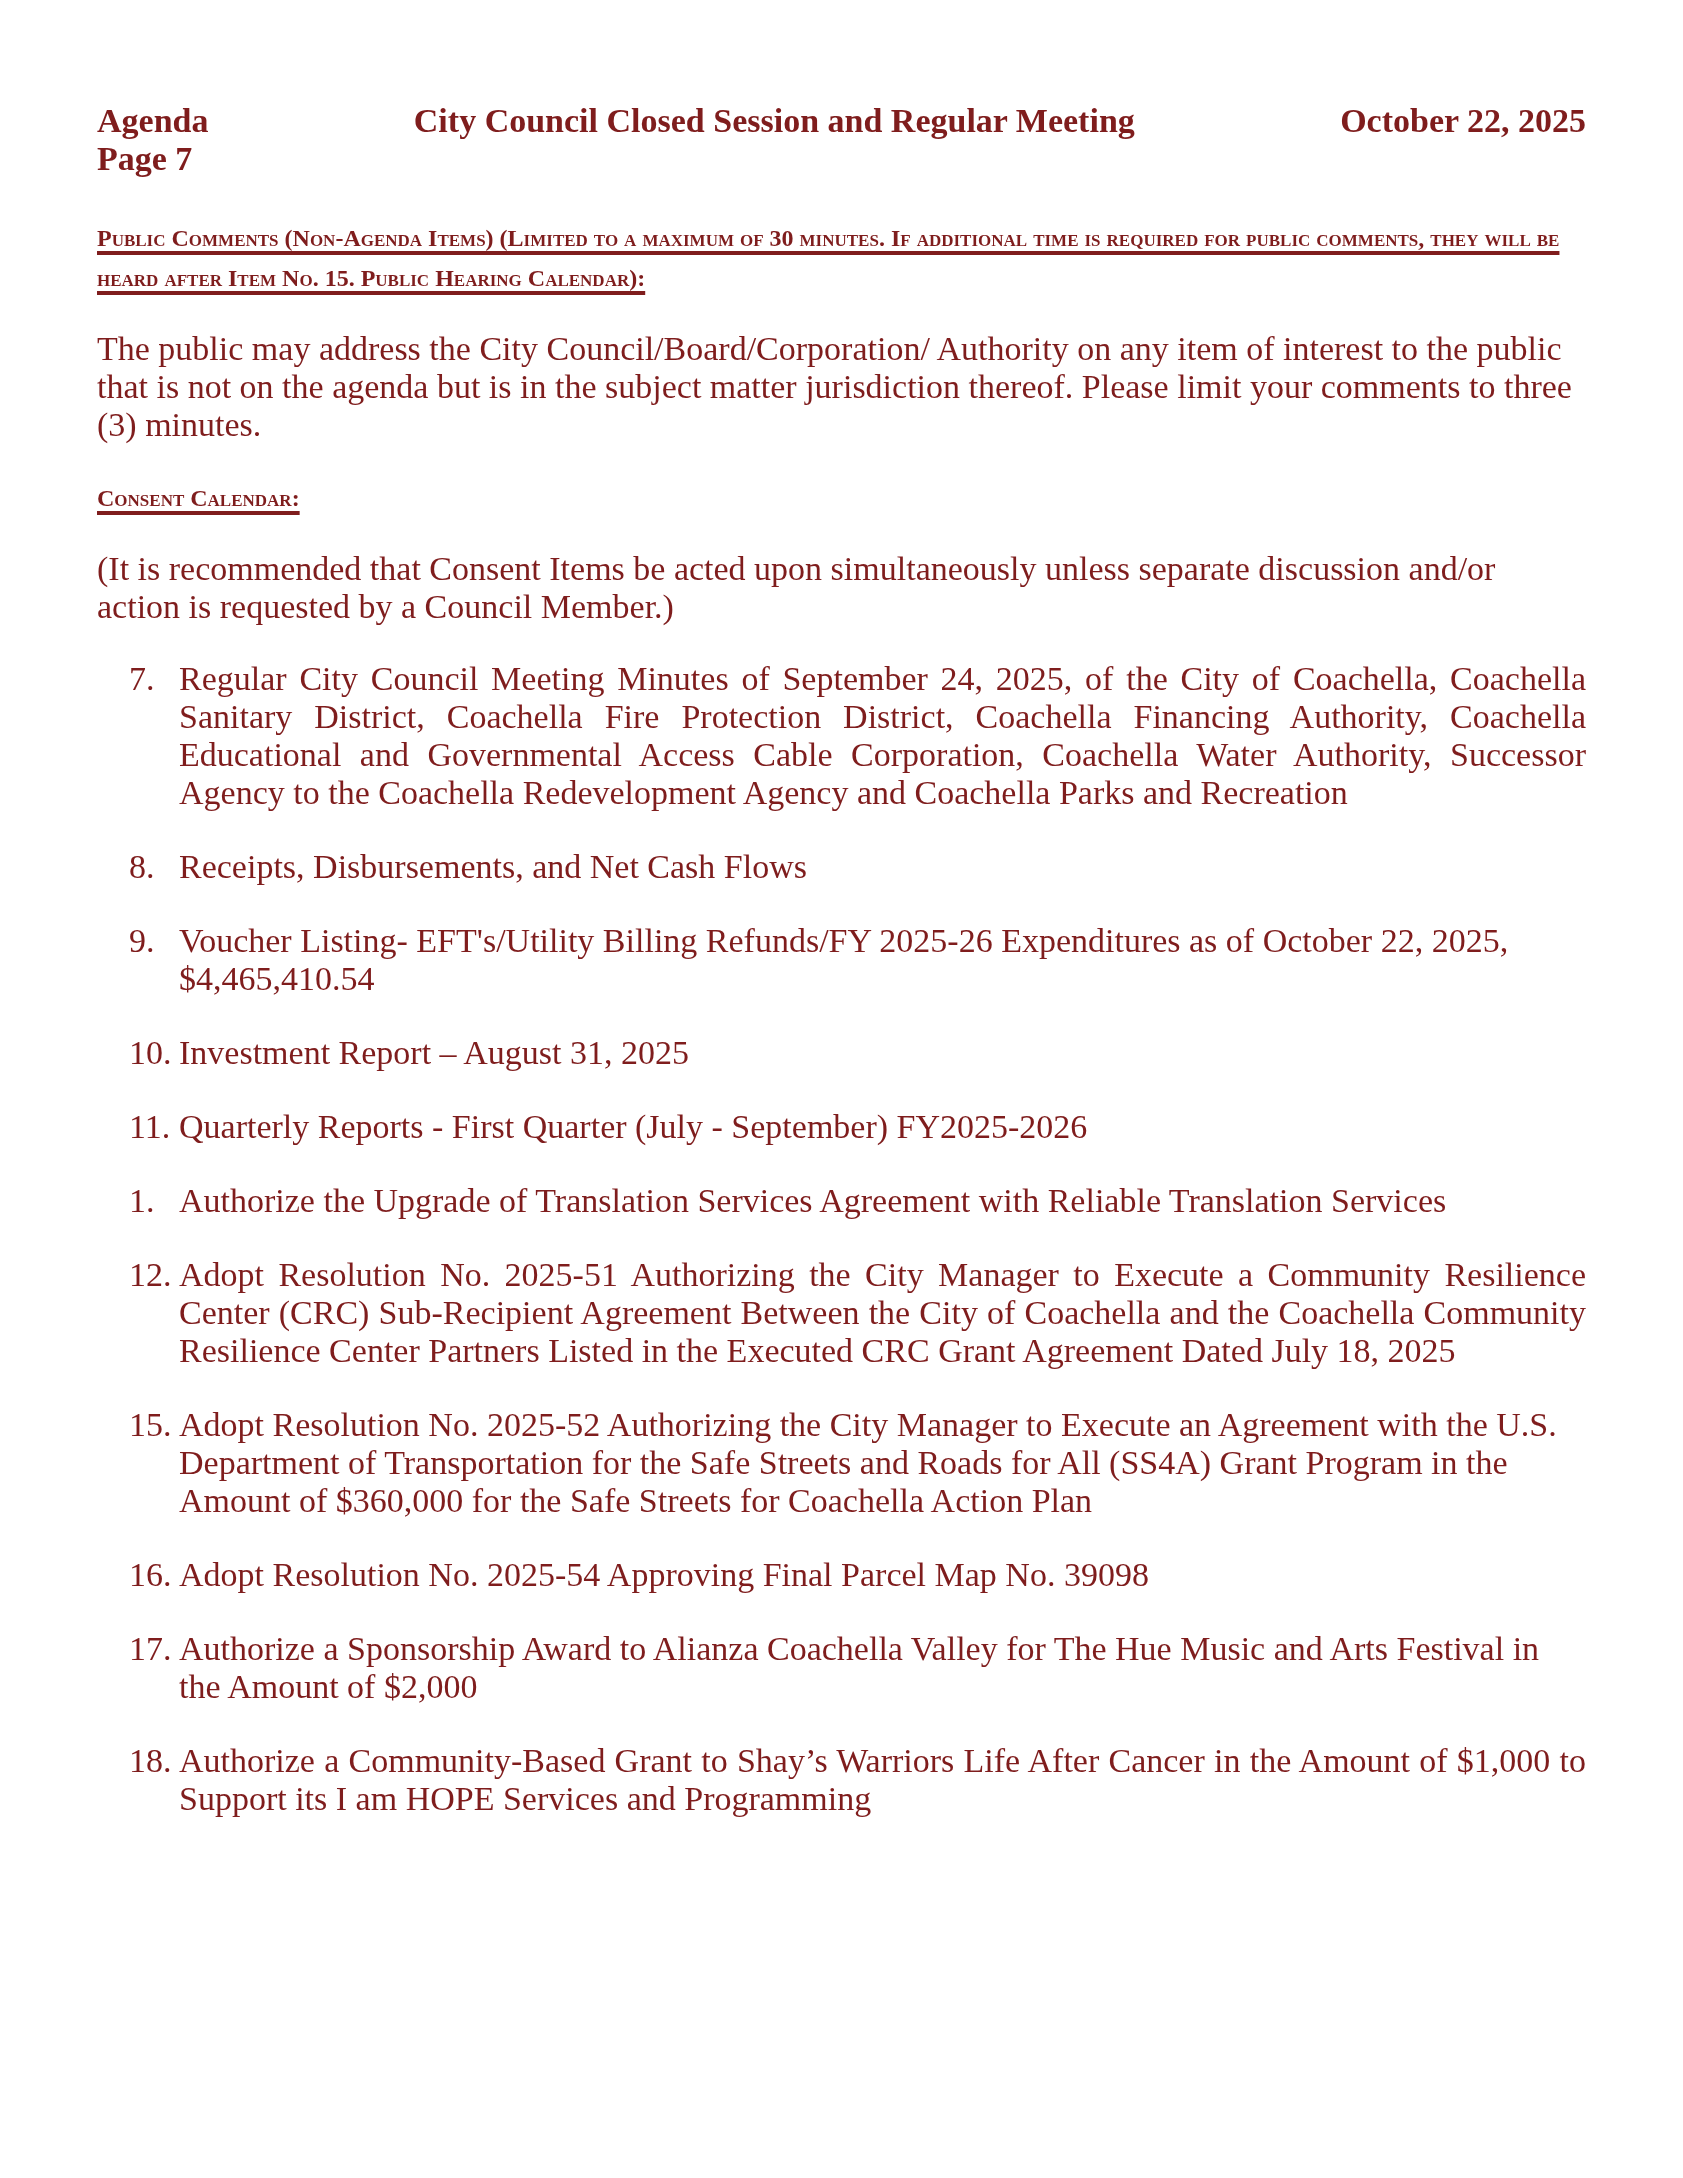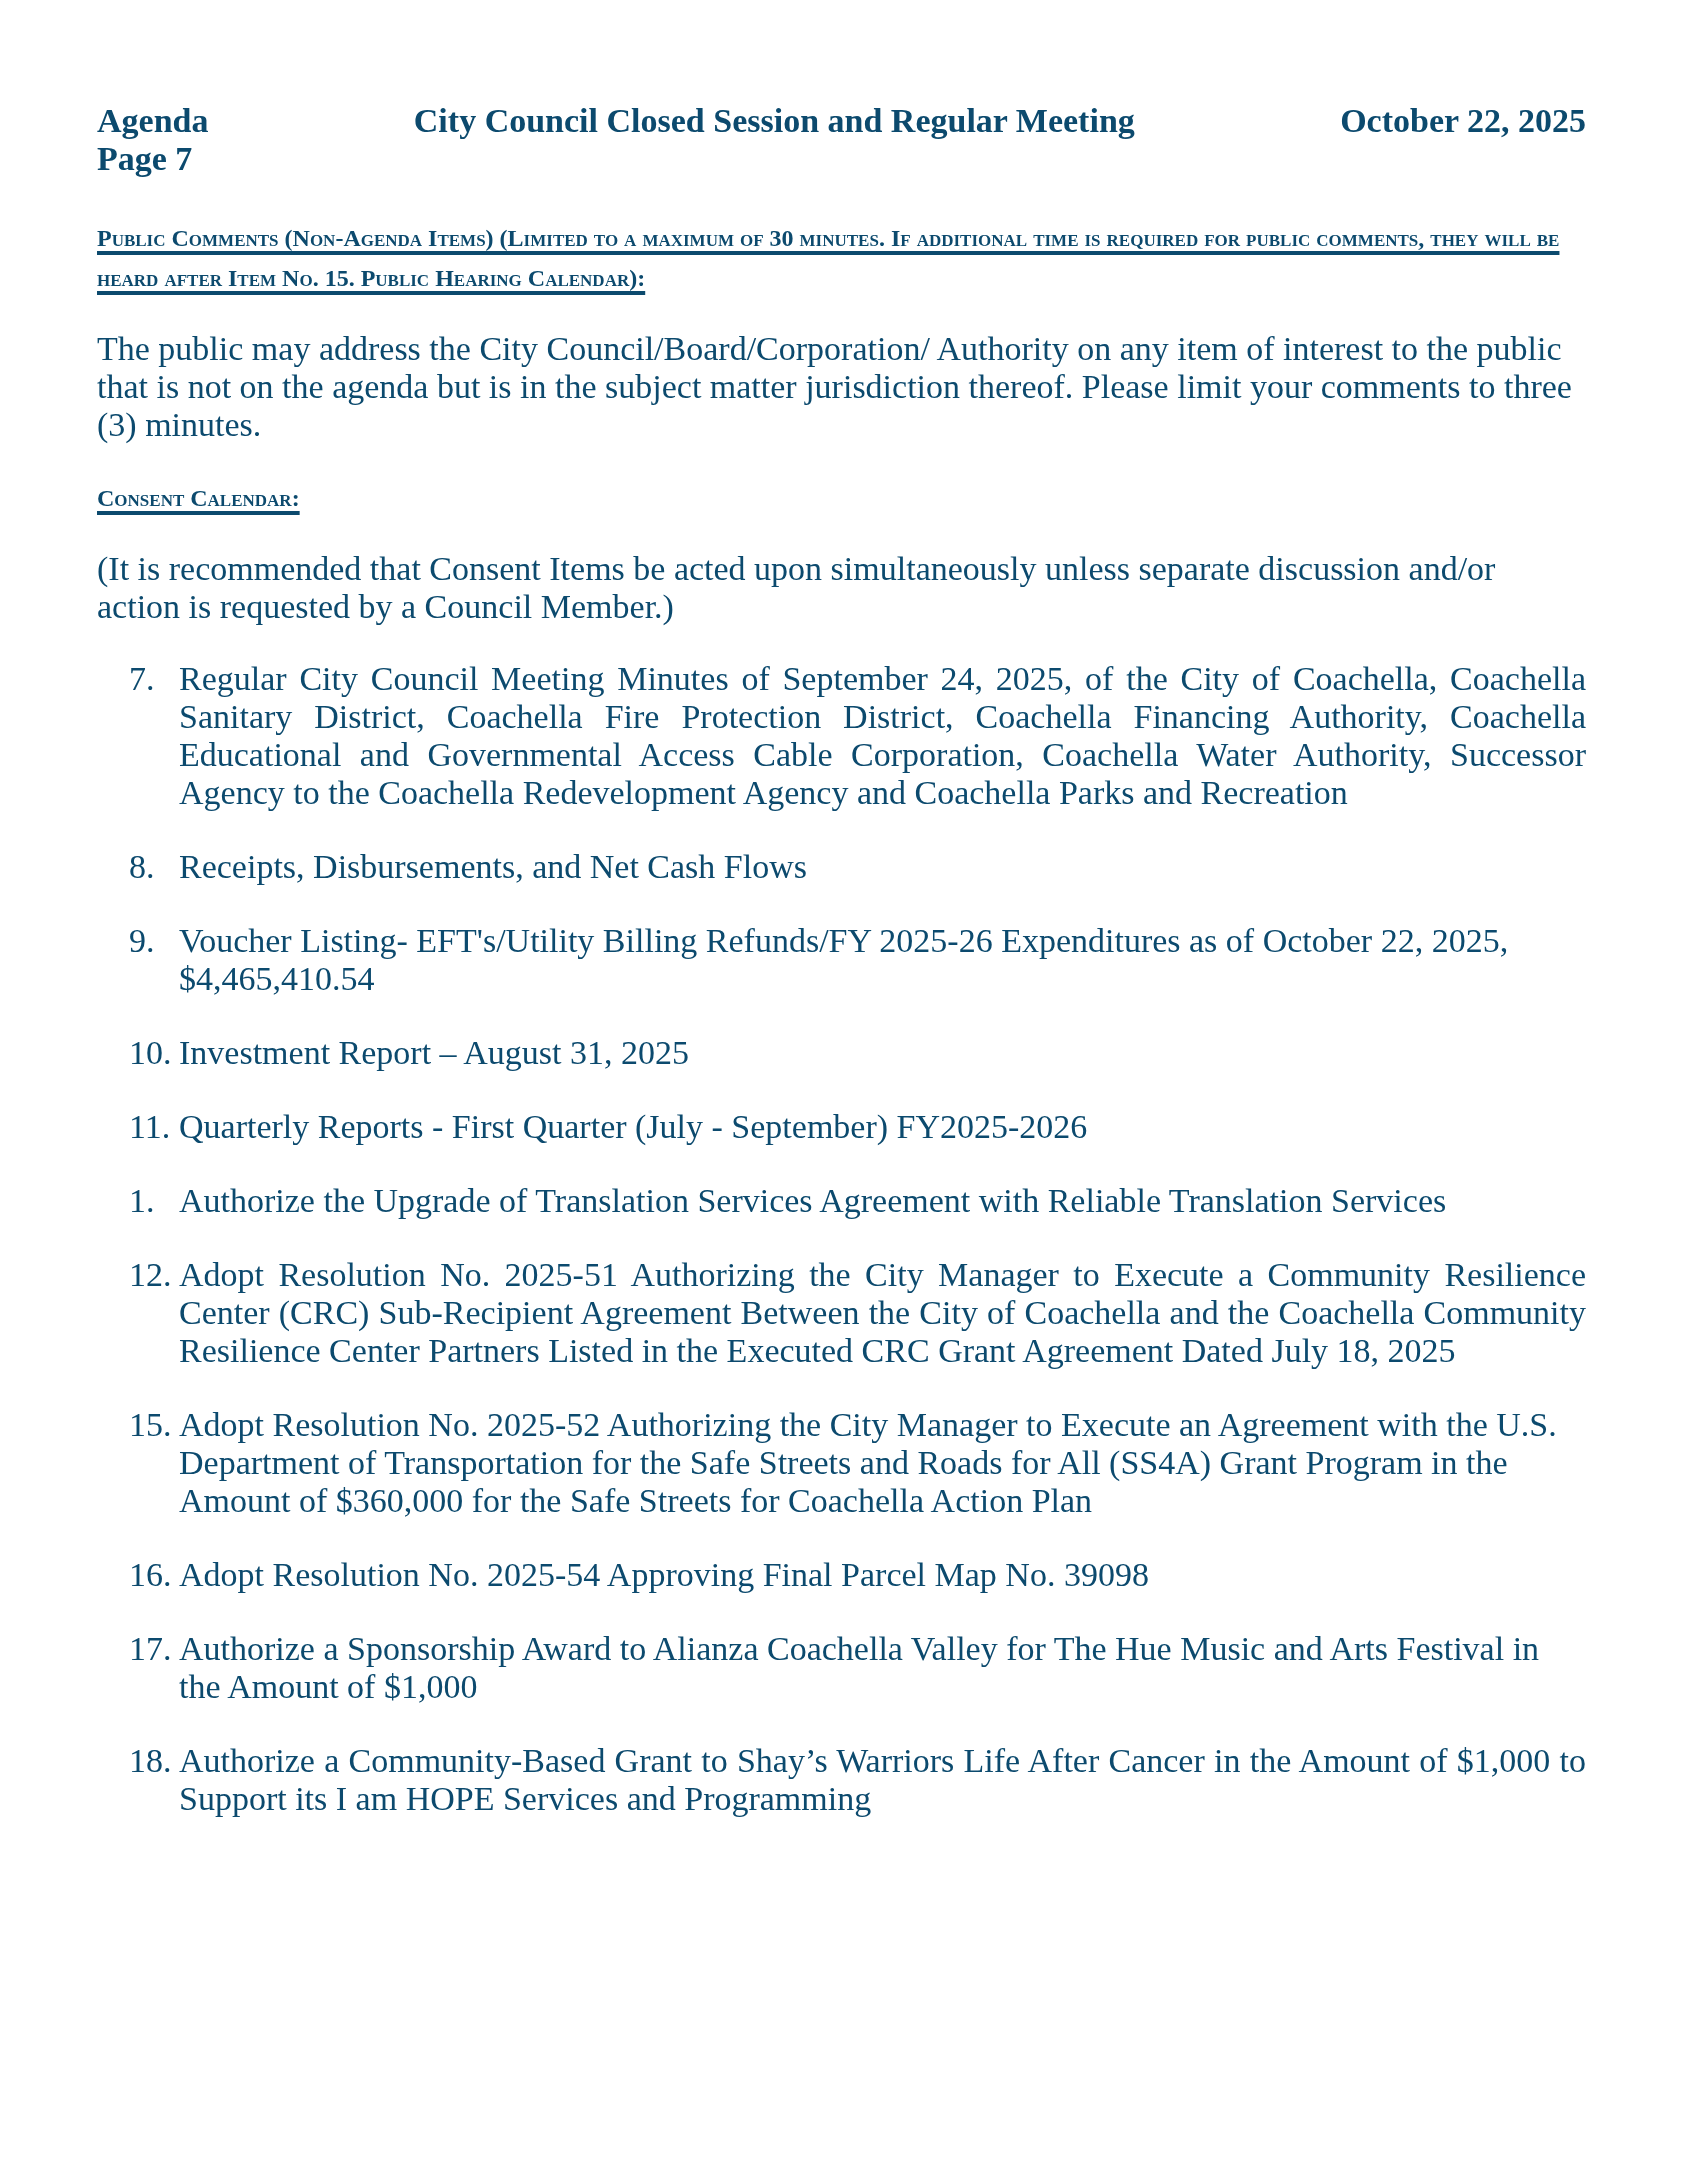--- a/index.html
+++ b/index.html
@@ -1,21 +1,21 @@
 <!DOCTYPE html>
 <html><head>
 <meta charset="utf-8">
 <style>
   * { margin: 0; padding: 0; box-sizing: border-box; }
   html, body { background: #ffffff; }
   .page {
     width: 1683px;
     height: 2178px;
     background: #ffffff;
-    color: #0c4a6e;
+    color: #7f1d1d;
     font-family: "Liberation Serif", "DejaVu Serif", serif;
     font-size: 34px;
     line-height: 38px;
     position: relative;
     overflow: hidden;
   }
   .content {
     padding: 102px 97px 0 97px;
   }
   .page-header {
@@ -128,21 +128,21 @@
           <span class="txt">Adopt Resolution No. 2025-52 Authorizing the City Manager to Execute an Agreement with the U.S. Department of Transportation for the Safe Streets and Roads for All (SS4A) Grant Program in the Amount of $360,000 for the Safe Streets for Coachella Action Plan</span>
         </div>
 
         <div class="agenda-item">
           <span class="num">16.</span>
           <span class="txt">Adopt Resolution No. 2025-54 Approving Final Parcel Map No. 39098</span>
         </div>
 
         <div class="agenda-item">
           <span class="num">17.</span>
-          <span class="txt">Authorize a Sponsorship Award to Alianza Coachella Valley for The Hue Music and Arts Festival in the Amount of $1,000</span>
+          <span class="txt">Authorize a Sponsorship Award to Alianza Coachella Valley for The Hue Music and Arts Festival in the Amount of $2,000</span>
         </div>
 
         <div class="agenda-item justify">
           <span class="num">18.</span>
           <span class="txt">Authorize a Community-Based Grant to Shay’s Warriors Life After Cancer in the Amount of $1,000 to Support its I am HOPE Services and Programming</span>
         </div>
 
       </div>
     </section>
 

